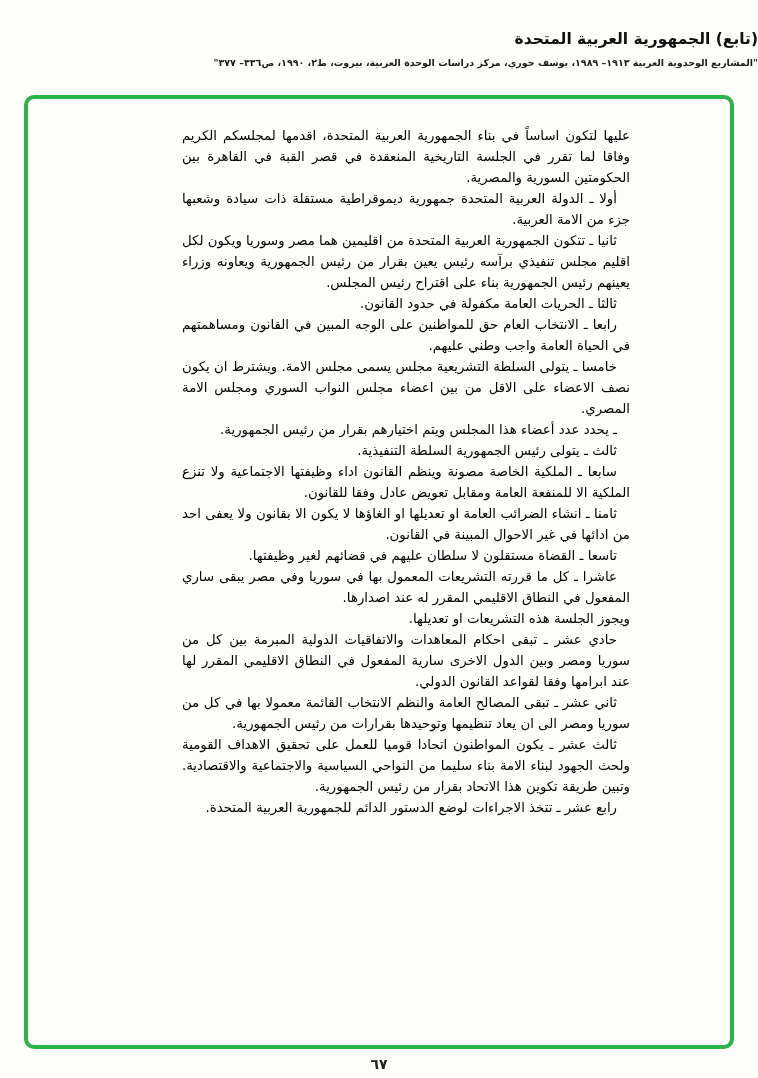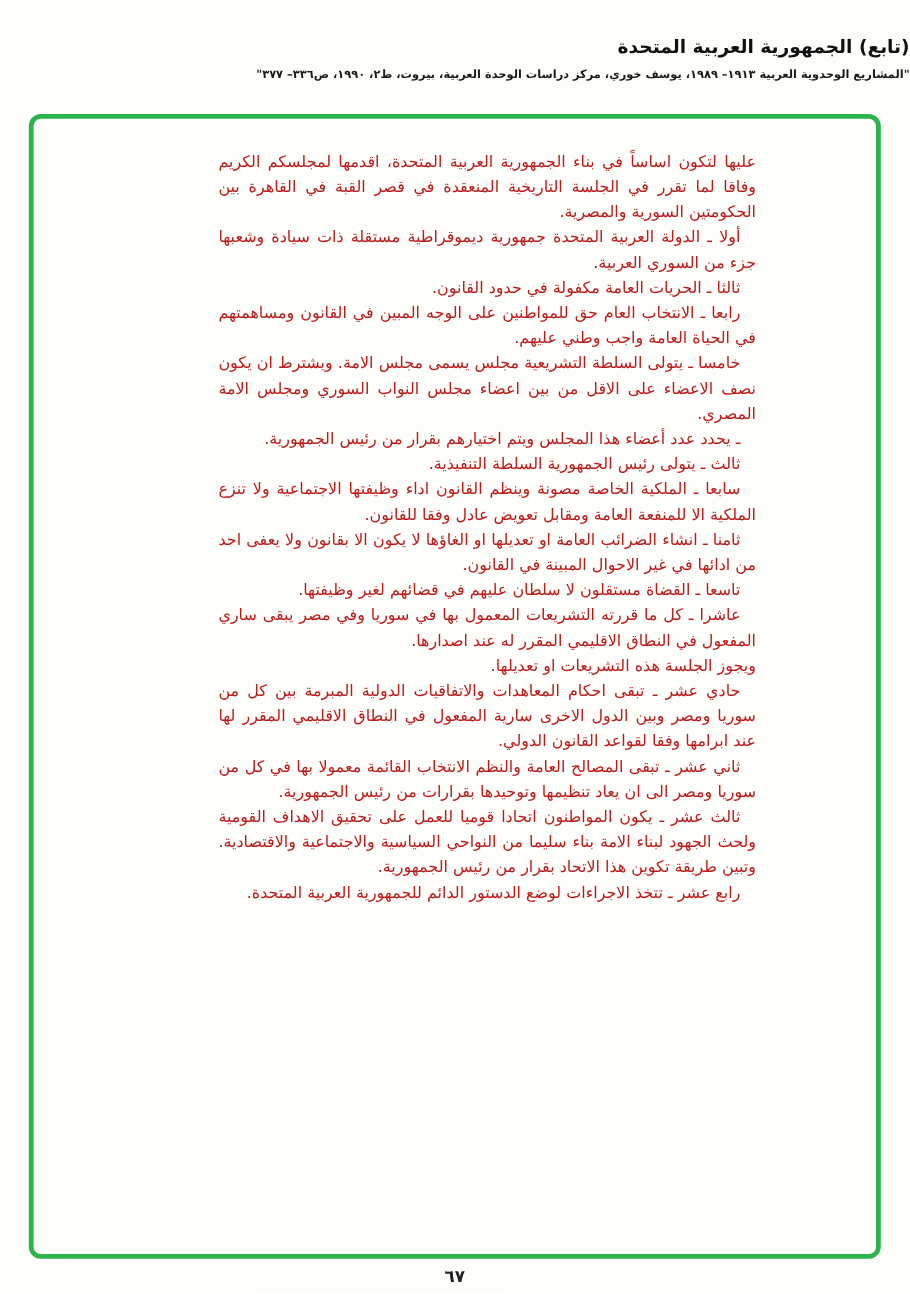--- a/index.html
+++ b/index.html
@@ -55,21 +55,21 @@
 
   
   .text-column {
     position: absolute;
     top: 26px;
     right: 100px;
     width: 448px;
     font-size: 13.3px;
     line-height: 21px;
     text-align: justify;
-    color: #b91c1c;
+    color: #000000;
   }
   .text-column p {
     text-indent: 13px;
     margin: 0;
   }
   .text-column p.flush {
     text-indent: 0;
   }
 
   
@@ -90,21 +90,22 @@
 <div class="page">
 
   <header class="doc-header">
     <div class="doc-title">(تابع) الجمهورية العربية المتحدة</div>
     <div class="doc-reference">"المشاريع الوحدوية العربية ١٩١٣– ١٩٨٩، يوسف خوري، مركز دراسات الوحدة العربية، بيروت، ط٢، ١٩٩٠، ص٣٣٦– ٣٧٧"</div>
   </header>
 
   <div class="text-frame">
     <div class="text-column">
       <p class="flush">عليها لتكون اساساً في بناء الجمهورية العربية المتحدة، اقدمها لمجلسكم الكريم وفاقا لما تقرر في الجلسة التاريخية المنعقدة في قصر القبة في القاهرة بين الحكومتين السورية والمصرية.</p>
-      <p>أولا ـ الدولة العربية المتحدة جمهورية ديموقراطية مستقلة ذات سيادة وشعبها جزء من السوري العربية.</p>
+      <p>أولا ـ الدولة العربية المتحدة جمهورية ديموقراطية مستقلة ذات سيادة وشعبها جزء من الامة العربية.</p>
+      <p>ثانيا ـ تتكون الجمهورية العربية المتحدة من اقليمين هما مصر وسوريا ويكون لكل اقليم مجلس تنفيذي برآسه رئيس يعين بقرار من رئيس الجمهورية ويعاونه وزراء يعينهم رئيس الجمهورية بناء على اقتراح رئيس المجلس.</p>
       <p>ثالثا ـ الحريات العامة مكفولة في حدود القانون.</p>
       <p>رابعا ـ الانتخاب العام حق للمواطنين على الوجه المبين في القانون ومساهمتهم في الحياة العامة واجب وطني عليهم.</p>
       <p>خامسا ـ يتولى السلطة التشريعية مجلس يسمى مجلس الامة. ويشترط ان يكون نصف الاعضاء على الاقل من بين اعضاء مجلس النواب السوري ومجلس الامة المصري.</p>
       <p>ـ يحدد عدد أعضاء هذا المجلس ويتم اختيارهم بقرار من رئيس الجمهورية.</p>
       <p>ثالث ـ يتولى رئيس الجمهورية السلطة التنفيذية.</p>
       <p>سابعا ـ الملكية الخاصة مصونة وينظم القانون اداء وظيفتها الاجتماعية ولا تنزع الملكية الا للمنفعة العامة ومقابل تعويض عادل وفقا للقانون.</p>
       <p>ثامنا ـ انشاء الضرائب العامة او تعديلها او الغاؤها لا يكون الا بقانون ولا يعفى احد من ادائها في غير الاحوال المبينة في القانون.</p>
       <p>تاسعا ـ القضاة مستقلون لا سلطان عليهم في قضائهم لغير وظيفتها.</p>
       <p>عاشرا ـ كل ما قررته التشريعات المعمول بها في سوريا وفي مصر يبقى ساري المفعول في النطاق الاقليمي المقرر له عند اصدارها.</p>
       <p class="flush">ويجوز الجلسة هذه التشريعات او تعديلها.</p>

